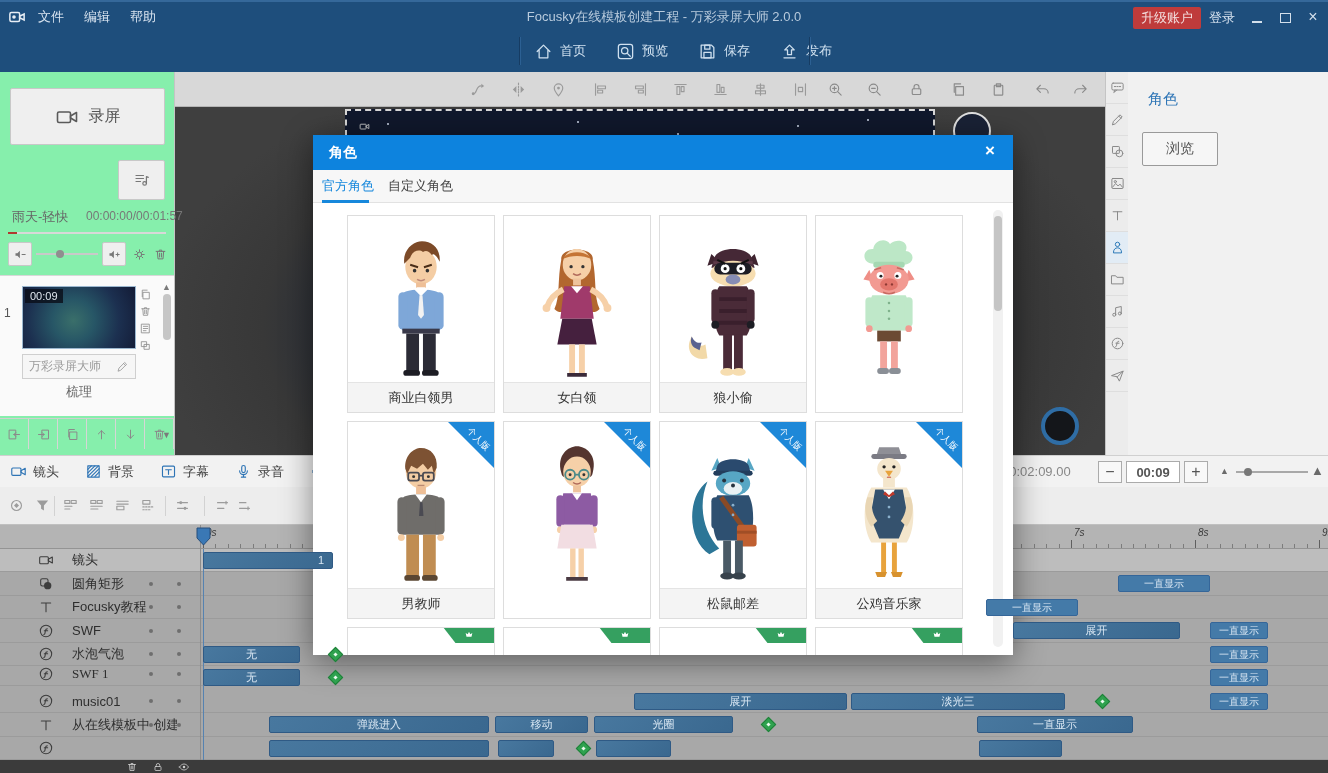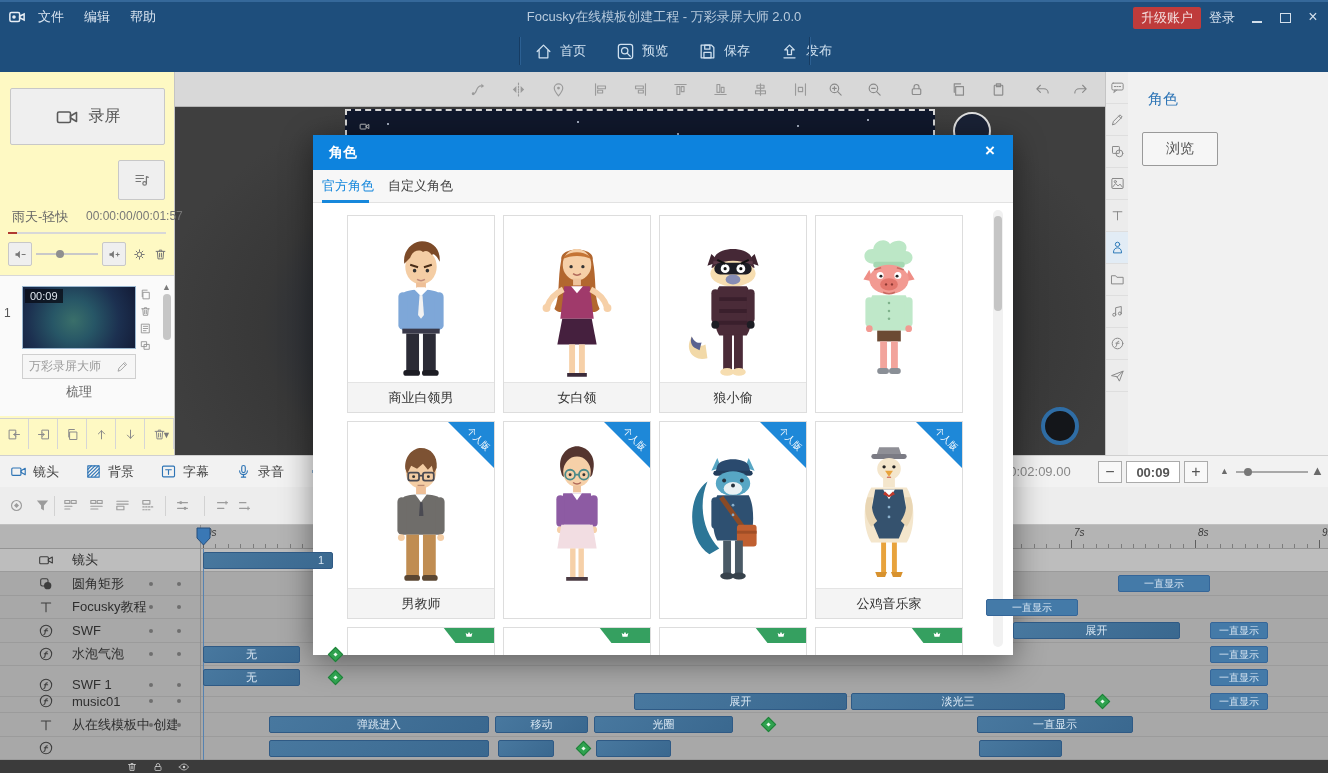--- a/index.html
+++ b/index.html
@@ -19,21 +19,21 @@
   
   #canvastb{left:175px;top:72px;width:930px;height:35px;background:#d8d8d8;border-bottom:1px solid #b5b5b5;box-sizing:border-box;}
   #canvas{left:175px;top:107px;width:930px;height:348px;background:#3f3f3f;overflow:hidden;}
   #stage-ellipse{left:-20px;top:-60px;width:980px;height:560px;border-radius:50%;
      background:radial-gradient(closest-side,#1c2438 0%,#242a36 55%,#383838 78%,rgba(63,63,63,0) 100%);}
   #sel-frame{left:170px;top:2px;width:590px;height:90px;background:#10182c;border:2px dashed #d8d8d8;box-sizing:border-box;}
   .star{position:absolute;width:2px;height:2px;background:#cfd8ea;border-radius:50%;}
   #play-circle{left:778px;top:5px;width:34px;height:34px;border:2px solid #e2e2e2;border-radius:50%;background:#1a2236;}
   #rec-circle{left:866px;top:300px;width:38px;height:38px;border-radius:50%;background:#14161a;border:4px solid #2f6da5;box-sizing:border-box;}
   
-  #leftpanel{left:0;top:72px;width:175px;height:383px;background:#fef9c3;border-right:1px solid #c4c4c4;box-sizing:border-box;}
+  #leftpanel{left:0;top:72px;width:175px;height:383px;background:#86efac;border-right:1px solid #c4c4c4;box-sizing:border-box;}
   .lp-btn{border:1px solid #c8c8c8;background:#efefef;color:#555;display:flex;align-items:center;justify-content:center;gap:10px;box-sizing:border-box;border-radius:2px;}
   #slide-area{left:0;top:203px;width:174px;height:140px;background:#fafafa;border-top:1px solid #d8d8d8;}
   #thumb{left:22px;top:10px;width:114px;height:63px;border:1px solid #9bb7cf;box-sizing:border-box;
      background:radial-gradient(circle at 45% 55%, #3a6f6a 0%, #275666 30%, #1c3050 65%, #131b36 100%);}
   #thumb-dur{left:2px;top:2px;background:rgba(10,14,24,.8);color:#dfe6ee;font-size:11px;padding:1px 5px;}
   #note-box{left:22px;top:78px;width:114px;height:25px;border:1px solid #cfcfcf;background:#f6f6f6;color:#9a9a9a;font-size:12px;
      display:flex;align-items:center;justify-content:space-between;padding:0 6px;box-sizing:border-box;}
   #slide-caption{left:22px;top:107px;width:114px;text-align:center;color:#666;font-size:13px;}
   #lp-tools{left:0;top:346px;width:174px;height:30px;display:flex;border-top:1px solid #d0d0d0;}
   .lp-tool{flex:1;border-right:1px solid #d6d6d6;display:flex;align-items:center;justify-content:center;color:#8a8a8a;}
@@ -738,21 +738,21 @@
         <div class="tl-ico">
           <svg width="16" height="16" viewBox="0 0 24 24" style="color:#3d3d3d;display:block;" fill="none" stroke="currentColor" stroke-width="1.6" stroke-linecap="round" stroke-linejoin="round">
             <circle cx="12" cy="12" r="8.5"></circle>
             <path d="M14 8.5c-2 0-2.6 1.4-2.9 3l-.7 4c-.2 1.1-.6 1.6-1.6 1.8M9.5 11.5h5"></path>
           </svg>
         </div>
         <div class="tl-name">水泡气泡</div>
         <div class="tl-dot" style="left: 149px;"></div>
         <div class="tl-dot" style="left: 177px;"></div>
       </div>
-      <div class="tl-row" style="top: 124px; height: 24px;">
+      <div class="tl-row" style="top: 113px; height: 24px; font-family: Liberation Serif, serif;">
         <div class="tl-ico">
           <svg width="16" height="16" viewBox="0 0 24 24" style="color:#3d3d3d;display:block;" fill="none" stroke="currentColor" stroke-width="1.6" stroke-linecap="round" stroke-linejoin="round">
             <circle cx="12" cy="12" r="8.5"></circle>
             <path d="M14 8.5c-2 0-2.6 1.4-2.9 3l-.7 4c-.2 1.1-.6 1.6-1.6 1.8M9.5 11.5h5"></path>
           </svg>
         </div>
         <div class="tl-name">SWF 1</div>
         <div class="tl-dot" style="left: 149px;"></div>
         <div class="tl-dot" style="left: 177px;"></div>
       </div>
@@ -1009,20 +1009,21 @@
               <rect x="64" y="92" width="20" height="3" fill="#a04e26"></rect>
               <rect x="38" y="58" width="8" height="32" rx="4" fill="#2e5071"></rect>
               <circle cx="60" cy="66" r="1.4" fill="#8ab0cc"></circle>
               <circle cx="60" cy="76" r="1.4" fill="#8ab0cc"></circle>
               <rect x="50" y="102" width="8" height="34" fill="#4a5a66"></rect>
               <rect x="62" y="102" width="8" height="34" fill="#4a5a66"></rect>
               <ellipse cx="54" cy="138" rx="7" ry="3.5" fill="#37424c"></ellipse>
               <ellipse cx="66" cy="138" rx="7" ry="3.5" fill="#37424c"></ellipse>
             </svg>
           </div>
+          <div class="char-name">松鼠邮差</div>
           <div class="ribbon-blue"></div>
           <div class="ribbon-blue-text">个人版</div>
         </div>
         <div class="char-card" style="left: 502px; top: 218px;">
           <div class="char-img">
             <svg width="118" height="148" viewBox="0 0 120 150">
               <path d="M47 16h26l-3-9H50z" fill="#8f8f96"></path>
               <rect x="42" y="14" width="36" height="5" rx="2.5" fill="#7b7b84"></rect>
               <ellipse cx="60" cy="29" rx="12" ry="11" fill="#f4e6cc"></ellipse>
               <circle cx="55" cy="27" r="1.7" fill="#222"></circle>

